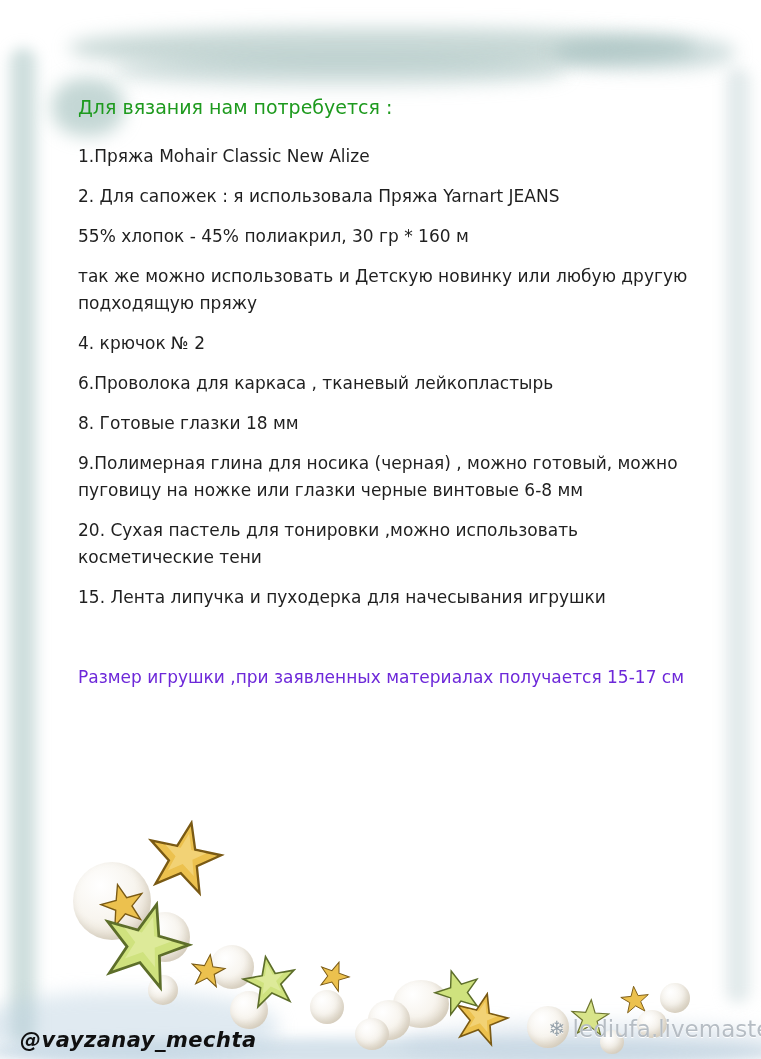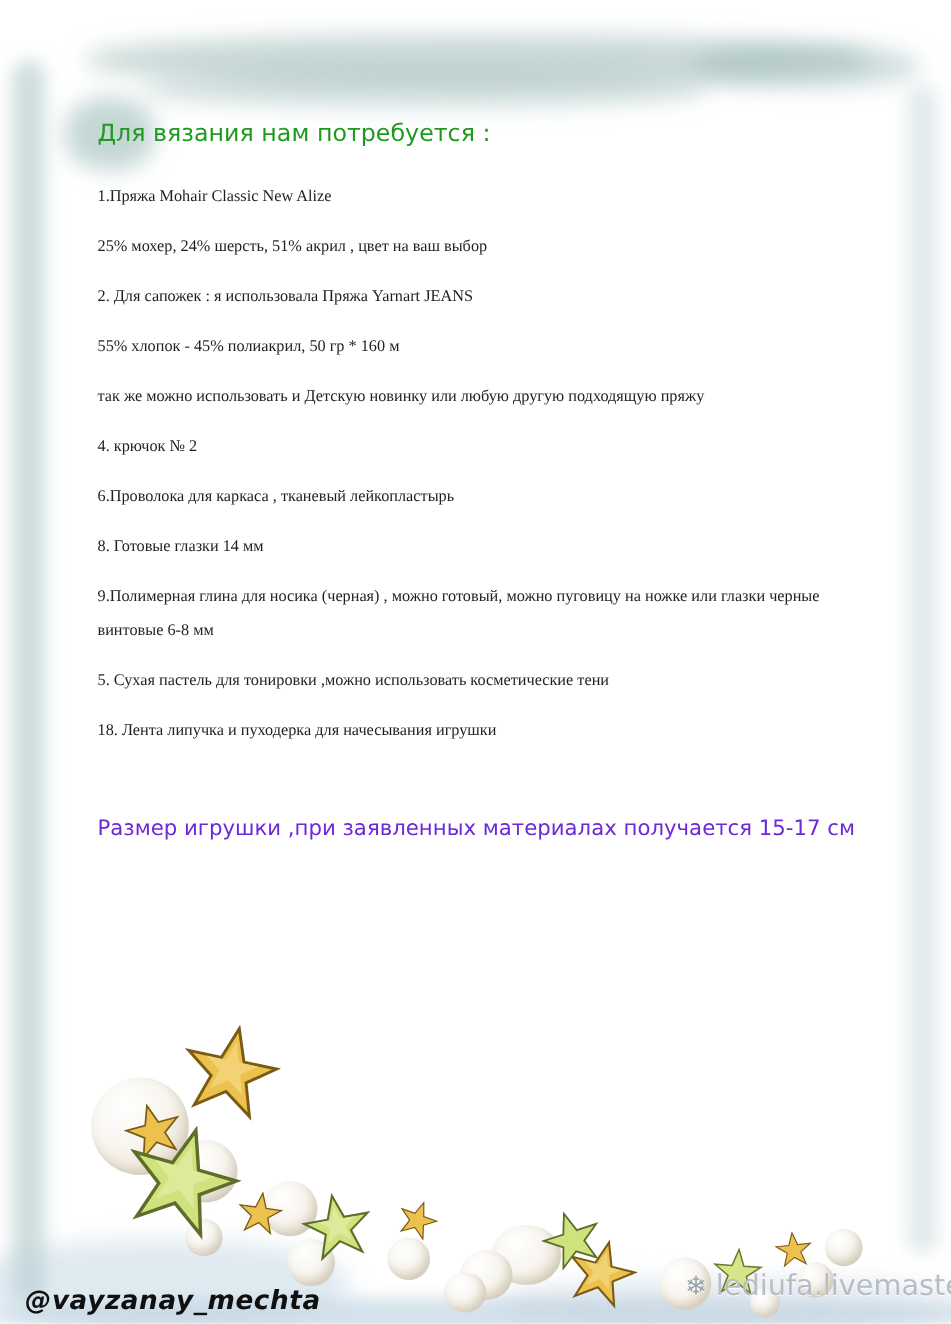--- a/index.html
+++ b/index.html
@@ -14,21 +14,21 @@
   .wash-top3{left:555px;top:36px;width:180px;height:34px;background:rgba(150,182,182,0.45);}
   .wash-topleft{left:52px;top:78px;width:72px;height:58px;background:rgba(138,175,172,0.50);}
   .wash-left{left:10px;top:48px;width:26px;height:995px;background:rgba(158,190,188,0.50);border-radius:14px;filter:blur(7px);}
   .wash-right{left:726px;top:68px;width:24px;height:935px;background:rgba(185,205,208,0.42);border-radius:14px;filter:blur(7px);}
   .wash-bottom{left:-12px;top:1038px;width:790px;height:28px;background:rgba(172,198,216,0.50);filter:blur(6px);}
   .wash-bottomleft{left:-22px;top:992px;width:300px;height:70px;background:rgba(186,208,224,0.45);}
   .wash-bottomright{left:400px;top:1022px;width:380px;height:42px;background:rgba(186,206,220,0.38);}
   
   .content{position:absolute;left:78px;top:94px;width:615px;z-index:2;}
   .heading{margin:0 0 22px 0;font-size:19px;line-height:27px;font-weight:400;color:#1e9a1e;}
-  .item{margin:0 0 13px 0;font-size:13px;line-height:27px;color:#1f1f1f;font-family:Liberation Serif, serif;}
+  .item{margin:0 0 13px 0;font-size:17px;line-height:27px;color:#1f1f1f;}
   .size-note{margin:53px 0 0 0;font-size:17px;line-height:27px;color:#6d28d9;white-space:nowrap;}
   
   .deco{position:absolute;z-index:1;pointer-events:none;}
   .ball{
     position:absolute;border-radius:50%;
     background:radial-gradient(circle at 35% 30%, #ffffff 0%, #f8f5ef 45%, #ece5d8 72%, #d9d1c2 100%);
     box-shadow:inset -3px -4px 8px rgba(160,150,128,0.30);
   }
   .star{position:absolute;}
   .star svg{display:block;width:100%;height:100%;}
@@ -128,30 +128,29 @@
     <div class="star" style="left:570px;top:998px;width:40px;height:40px;transform:rotate(4deg);">
       <svg viewBox="0 0 100 100">
           <polygon points="50,4 61.8,36.6 96,36.6 68.3,57 78.9,90 50,69.8 21.1,90 31.7,57 3.9,36.6 38.2,36.6" fill="#d8e48a" stroke="#6e7630" stroke-width="3"></polygon>
         </svg>
     </div>
   </div>
 
   <main class="content">
     <h1 class="heading">Для вязания нам потребуется :</h1>
     <p class="item">1.Пряжа Mohair Classic New Alize</p>
-    <p class="item">25% мохер, 24% шерсть, 51% акрил , цвет на ваш выбор</p>
     <p class="item">2. Для сапожек : я использовала Пряжа Yarnart JEANS</p>
-    <p class="item">55% хлопок - 45% полиакрил, 50 гр * 160 м</p>
+    <p class="item">55% хлопок - 45% полиакрил, 30 гр * 160 м</p>
     <p class="item">так же можно использовать и Детскую новинку или любую другую подходящую пряжу</p>
     <p class="item">4. крючок № 2</p>
     <p class="item">6.Проволока для каркаса , тканевый лейкопластырь</p>
-    <p class="item">8. Готовые глазки 14 мм</p>
+    <p class="item">8. Готовые глазки 18 мм</p>
     <p class="item">9.Полимерная глина для носика (черная) , можно готовый, можно пуговицу на ножке или глазки черные винтовые 6-8 мм</p>
-    <p class="item">5. Сухая пастель для тонировки ,можно использовать косметические тени</p>
-    <p class="item">18. Лента липучка и пуходерка для начесывания игрушки</p>
+    <p class="item">20. Сухая пастель для тонировки ,можно использовать косметические тени</p>
+    <p class="item">15. Лента липучка и пуходерка для начесывания игрушки</p>
     <p class="size-note">Размер игрушки ,при заявленных материалах получается 15-17 см</p>
   </main>
 
   <div class="handle">@vayzanay_mechta</div>
   <div class="watermark">
     <span class="flake">❄</span>
     <span>lediufa.livemaster.</span>
   </div>
 
 </div>

